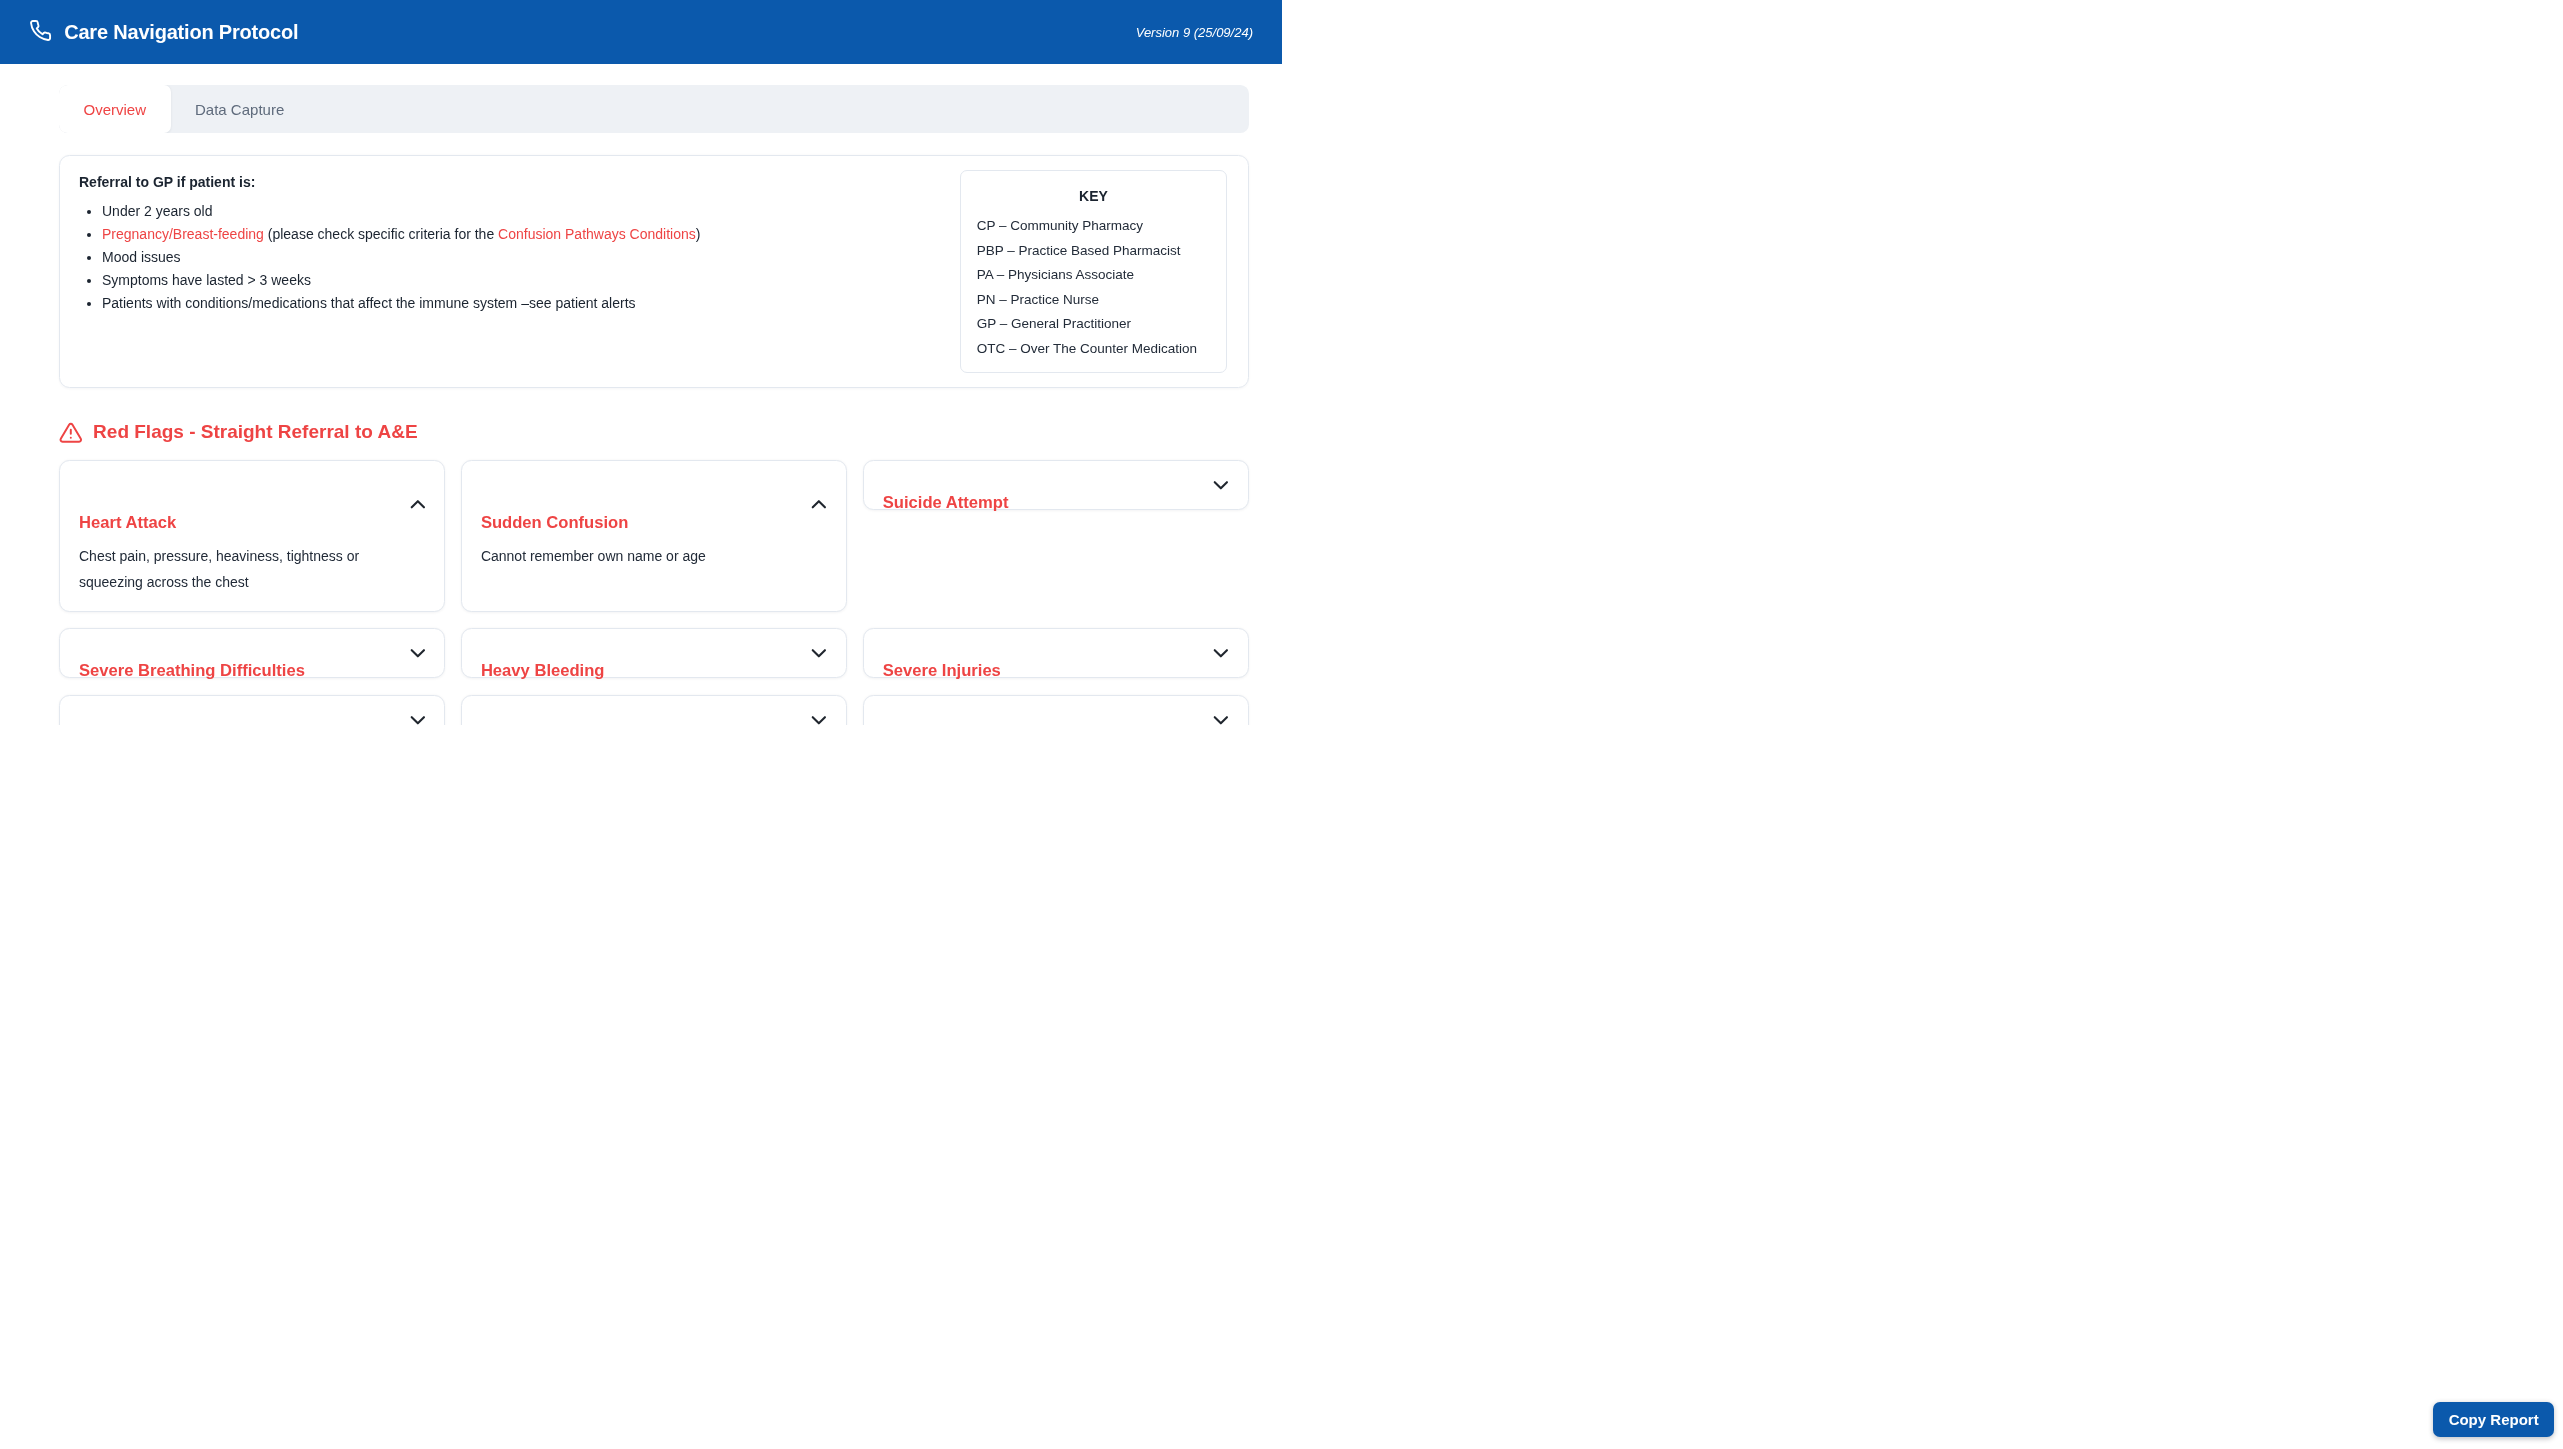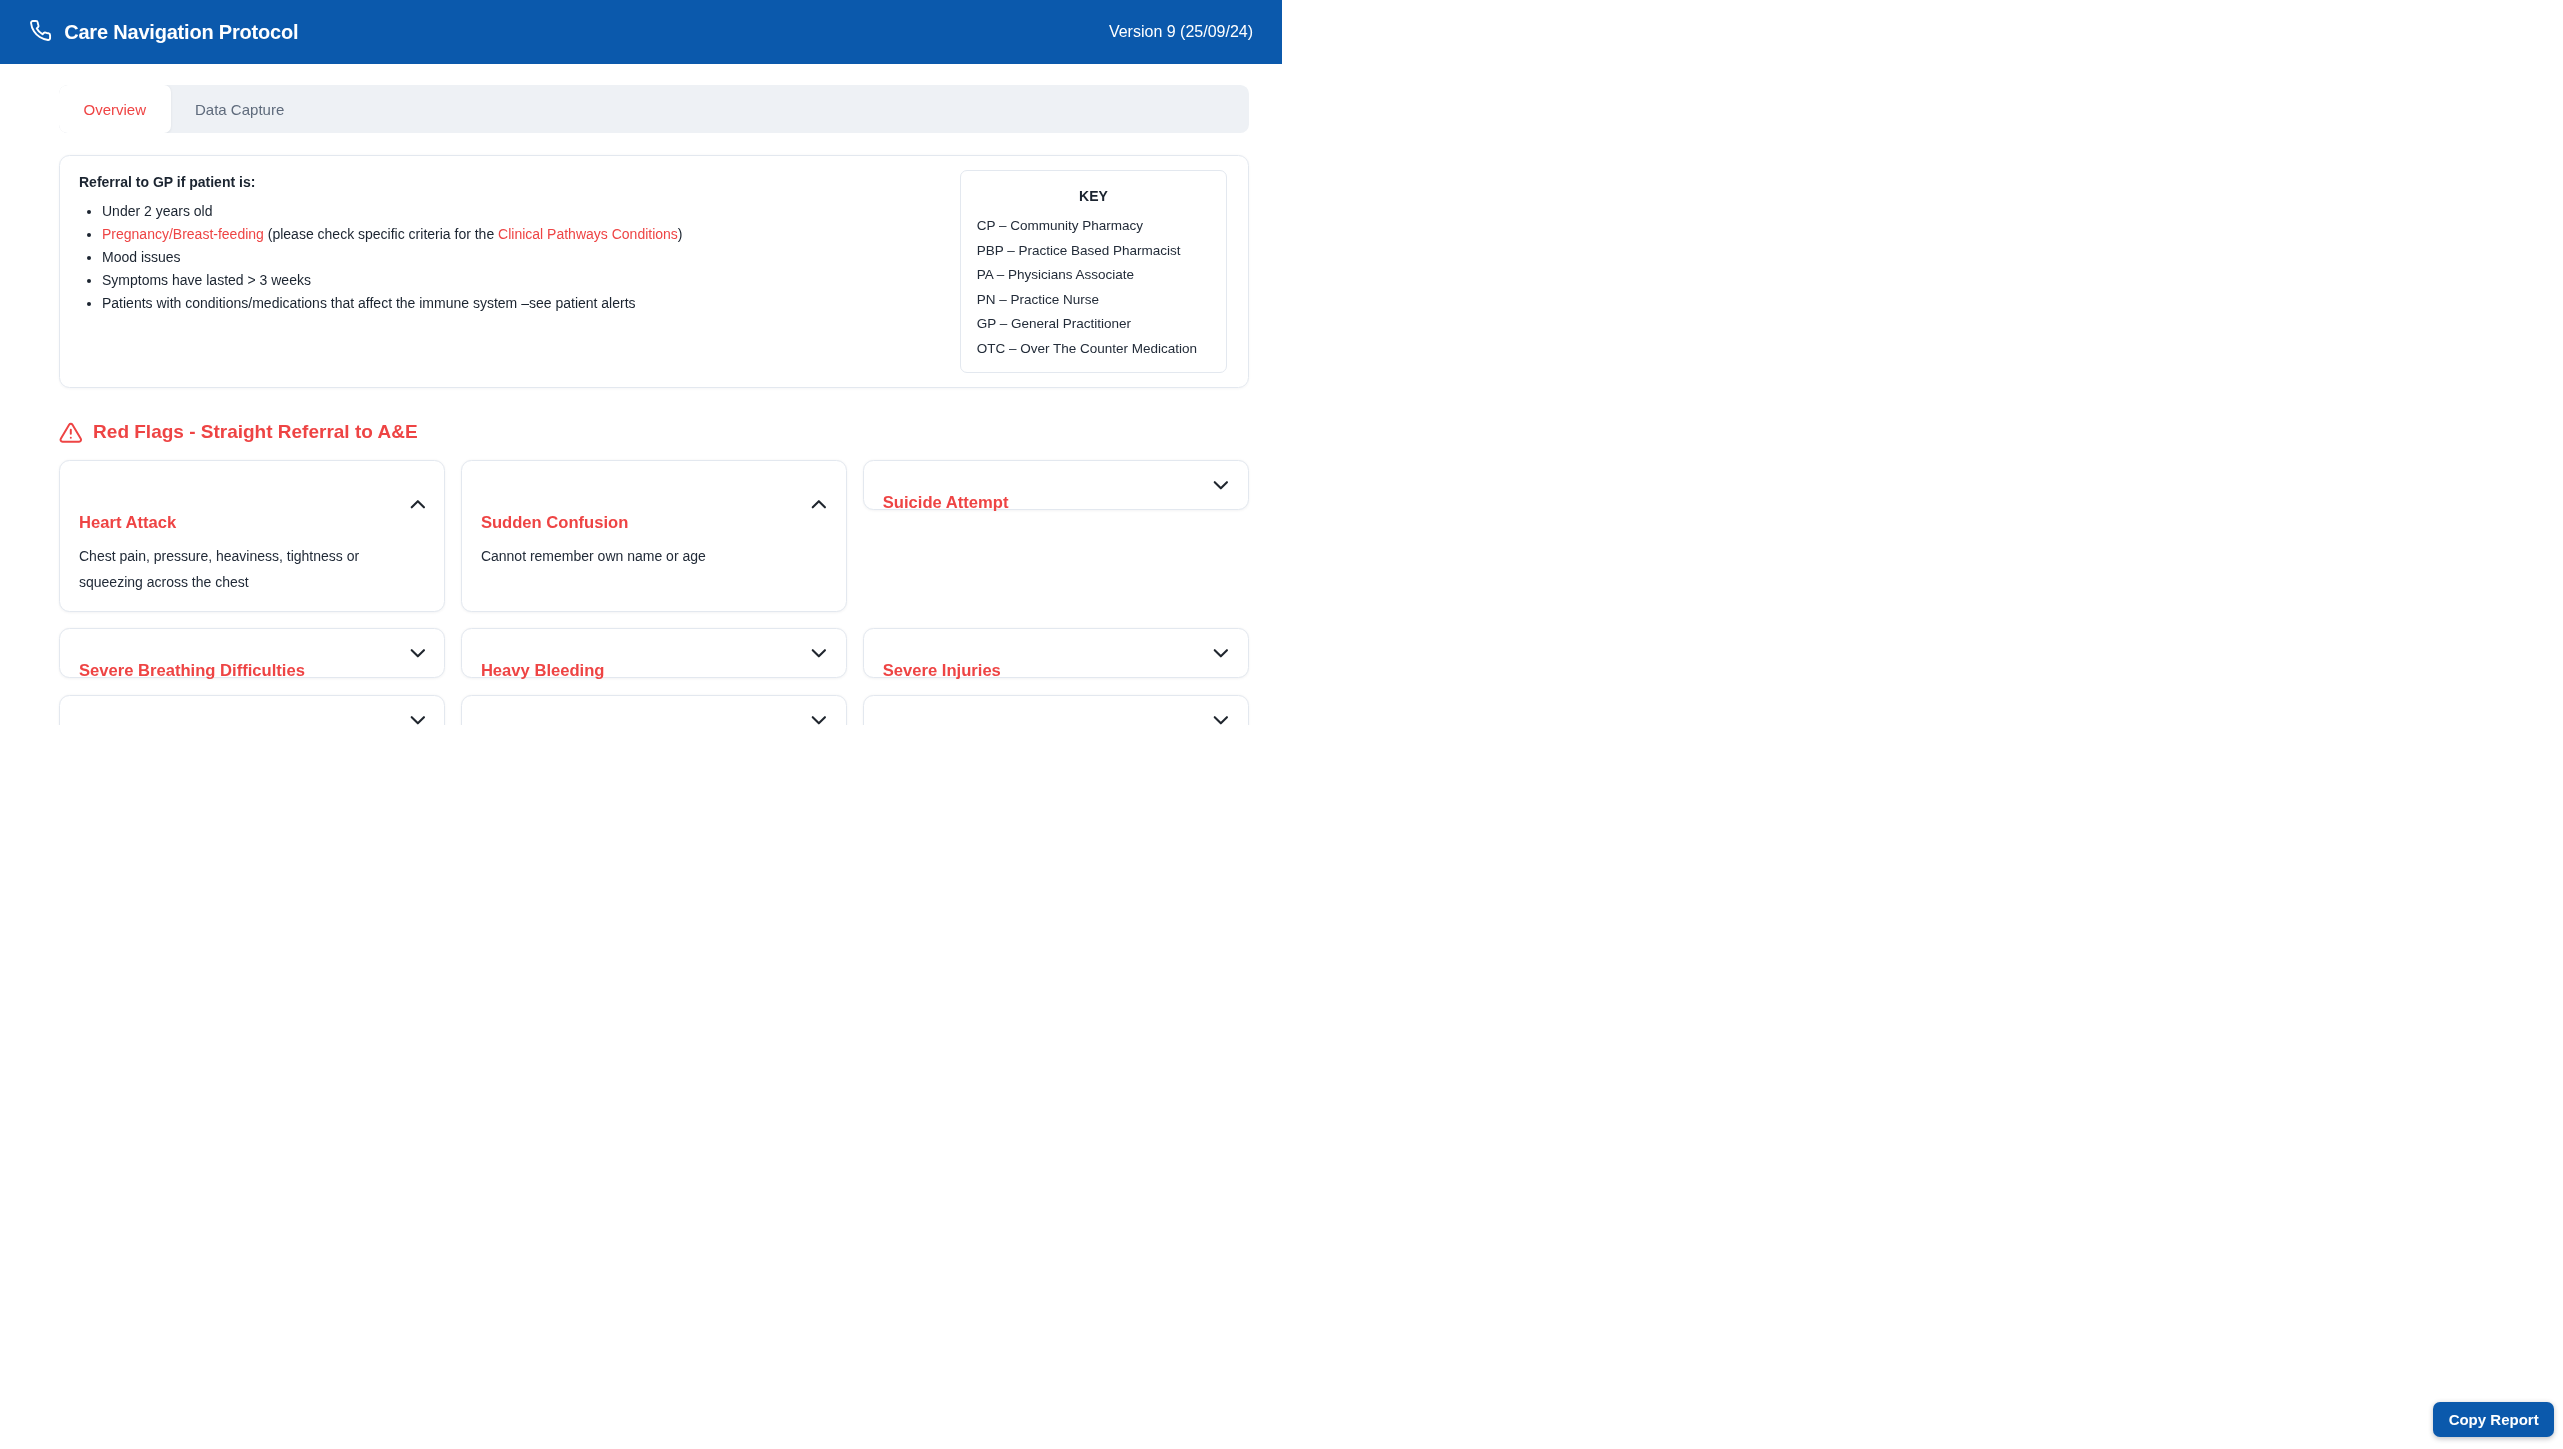--- a/index.html
+++ b/index.html
@@ -13,21 +13,21 @@
   }
   *{margin:0;padding:0;box-sizing:border-box;}
   html,body{width:1282px;height:725px;overflow:hidden;background:#ffffff;
     font-family:"Liberation Sans","DejaVu Sans",sans-serif;color:var(--ink);}
 
   
   .app-header{height:64px;background:var(--blue);display:flex;align-items:center;
     justify-content:space-between;padding:0 29px;color:#fff;}
   .header-left{display:flex;align-items:center;gap:12.2px;}
   .header-left h1{font-size:20px;font-weight:700;letter-spacing:-0.2px;}
-  .version{font-size:16px;font-weight:400;}
+  .version{font-size:13px;font-weight:400;font-style:italic;}
 
   
   .page{padding:0 33px 0 59px;}
 
   
   .tabbar{margin-top:21px;height:48px;background:var(--tabbg);border-radius:8.7px;
     display:flex;align-items:stretch;overflow:hidden;}
   .tab{display:flex;align-items:center;padding:0 24.5px;font-size:15px;cursor:pointer;}
   .tab.active{background:#ffffff;border-radius:7px;color:#ef4444;font-weight:500;
     box-shadow:0 0.9px 2.6px rgba(16,24,40,.08);}
@@ -91,21 +91,21 @@
   <nav class="tabbar">
     <div class="tab active">Overview</div>
     <div class="tab inactive">Data Capture</div>
   </nav>
 
   <section class="referral-card">
     <div class="referral-left">
       <h2>Referral to GP if patient is:</h2>
       <ul>
         <li>Under 2 years old</li>
-        <li><span class="red-text">Pregnancy/Breast-feeding</span><span> (please check specific criteria for the </span><span class="red-text">Clinical Pathways Conditions</span><span>)</span></li>
+        <li><span class="red-text">Pregnancy/Breast-feeding</span><span> (please check specific criteria for the </span><span class="red-text">Confusion Pathways Conditions</span><span>)</span></li>
         <li>Mood issues</li>
         <li>Symptoms have lasted &gt; 3 weeks</li>
         <li>Patients with conditions/medications that affect the immune system –see patient alerts</li>
       </ul>
     </div>
     <aside class="key-box">
       <h3>KEY</h3>
       <div class="key-item">CP – Community Pharmacy</div>
       <div class="key-item">PBP – Practice Based Pharmacist</div>
       <div class="key-item">PA – Physicians Associate</div>

